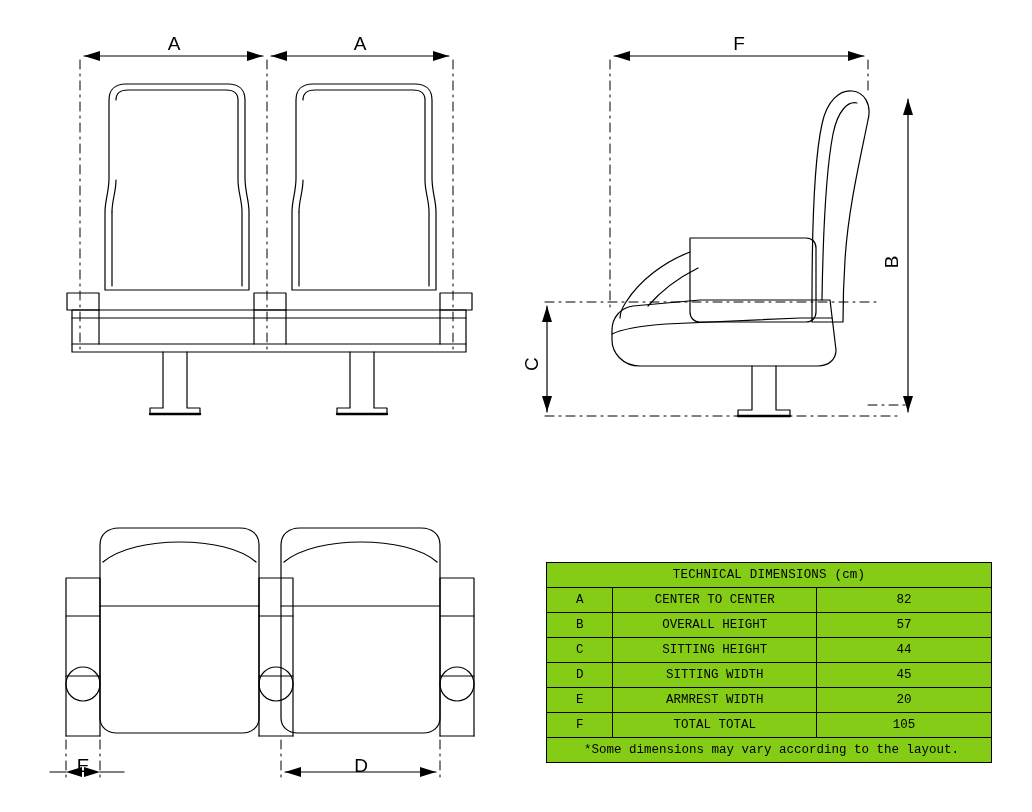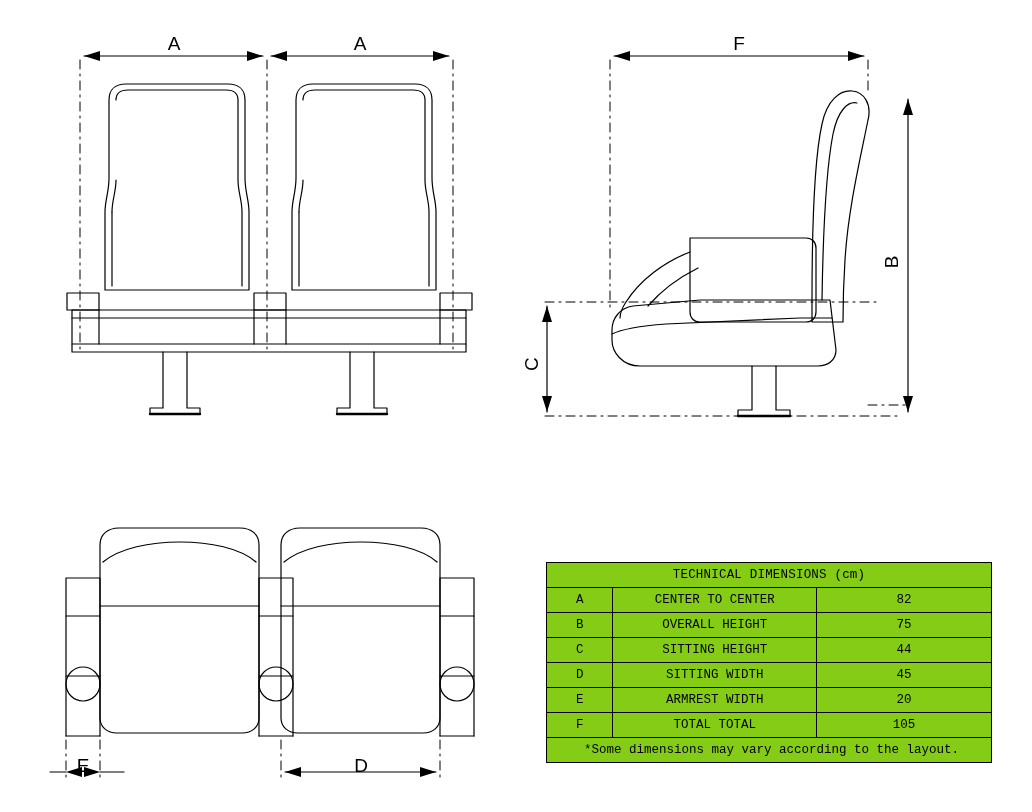--- a/index.html
+++ b/index.html
@@ -266,21 +266,21 @@
       <td class="title-cell" colspan="3">TECHNICAL DIMENSIONS (cm)</td>
     </tr>
     <tr>
       <td class="col-key">A</td>
       <td class="col-desc">CENTER TO CENTER</td>
       <td class="col-val">82</td>
     </tr>
     <tr>
       <td class="col-key">B</td>
       <td class="col-desc">OVERALL HEIGHT</td>
-      <td class="col-val">75</td>
+      <td class="col-val">57</td>
     </tr>
     <tr>
       <td class="col-key">C</td>
       <td class="col-desc">SITTING HEIGHT</td>
       <td class="col-val">44</td>
     </tr>
     <tr>
       <td class="col-key">D</td>
       <td class="col-desc">SITTING WIDTH</td>
       <td class="col-val">45</td>

